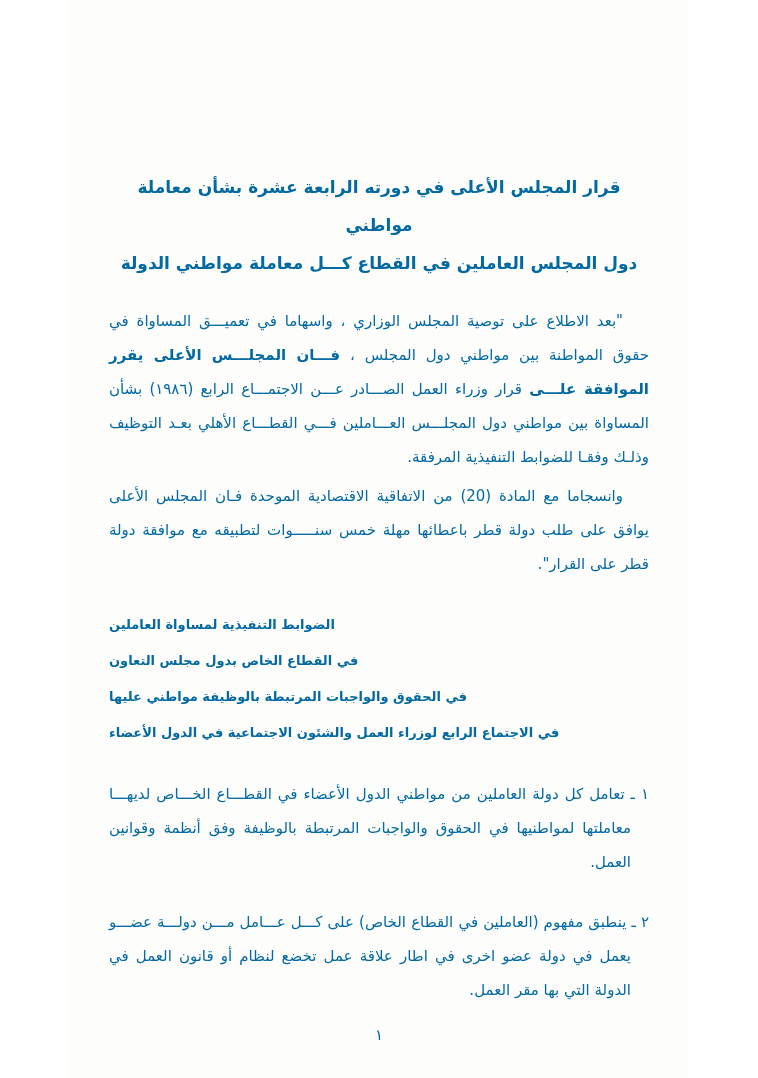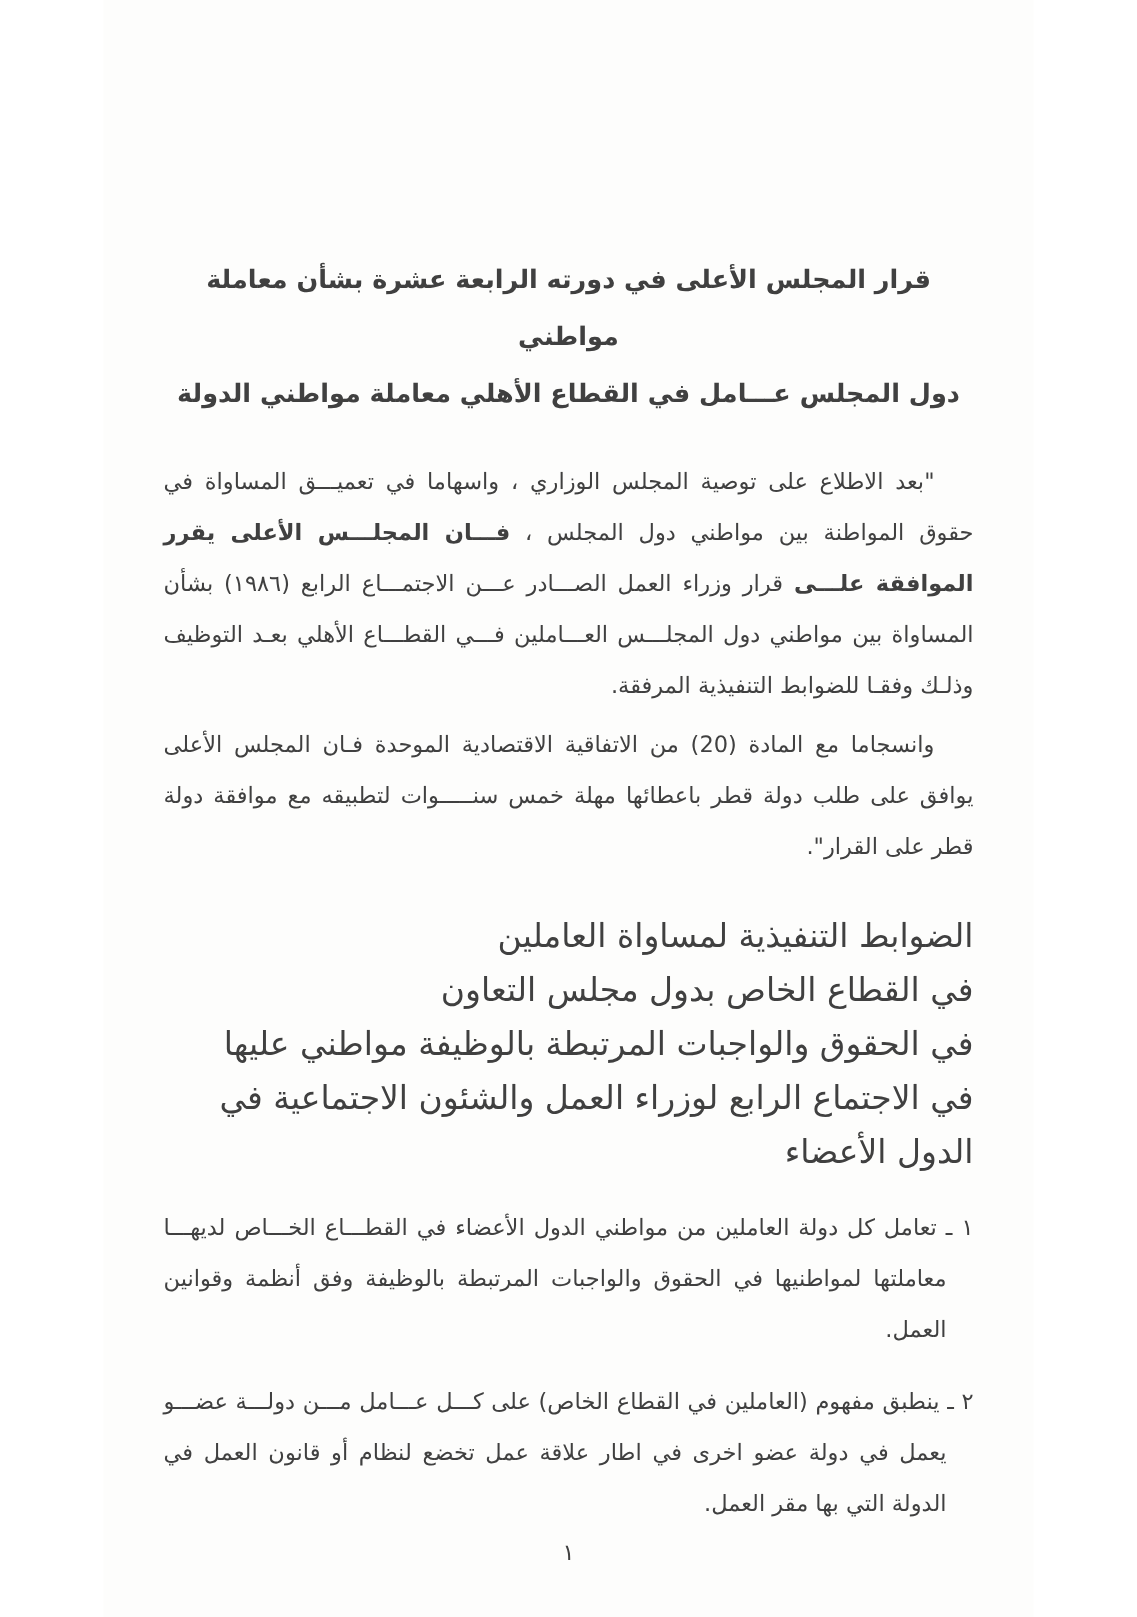--- a/index.html
+++ b/index.html
@@ -1,19 +1,19 @@
 <!DOCTYPE html>
 <html lang="ar" dir="rtl"><head>
 <meta charset="utf-8">
 <style>
   html,body{margin:0;padding:0;background:#ffffff;}
   .page{
     width:620px;height:1078px;
     background:#fdfdfc;
-    color:#404040;
+    color:#0369a1;
     font-family:"DejaVu Sans",sans-serif;
     position:relative;
     overflow:hidden;
     margin:0 auto;
   }
   .content{
     width:540px;
     margin:0 auto;
     direction:rtl;
   }
@@ -31,28 +31,28 @@
     font-size:15px;
     line-height:34px;
     text-align:justify;
     text-justify:inter-word;
   }
   .intro{margin-top:22px;text-indent:26px;}
   .para2{margin-top:5px;text-indent:26px;}
   .bold-clause{font-weight:bold;}
   .heading{
     margin:26px 0 0 0;
-    text-align:right;
-    font-size:22px;
-    font-weight:normal;
+    text-align:left;
+    font-size:13px;
+    font-weight:bold;
     line-height:36px;
   }
   .heading .hline{display:block;}
   .item{
-    margin-top:14px;
+    margin-top:26px;
     padding-right:18px;
     text-indent:-18px;
   }
   .item-2{}
   .item .num{white-space:nowrap;}
   .pagenum{
     position:absolute;
     bottom:34px;
     left:0;
     width:100%;
@@ -62,21 +62,21 @@
   }
 </style>
 </head>
 <body>
 
 <div class="page">
   <div class="content">
 
     <h1 class="title">
       <span class="tline">قرار المجلس الأعلى في دورته الرابعة عشرة بشأن معاملة مواطني</span>
-      <span class="tline">دول المجلس عـــامل في القطاع الأهلي معاملة مواطني الدولة</span>
+      <span class="tline">دول المجلس العاملين في القطاع كـــل معاملة مواطني الدولة</span>
     </h1>
 
     <p class="para intro">
       <span>"بعد الاطلاع على توصية المجلس الوزاري ، واسهاما في تعميـــق المساواة في حقوق المواطنة بين مواطني دول المجلس ، </span><span class="bold-clause">فـــان المجلـــس الأعلى يقرر الموافقة علـــى</span><span> قرار وزراء العمل الصـــادر عـــن الاجتمـــاع الرابع (١٩٨٦) بشأن المساواة بين مواطني دول المجلـــس العـــاملين فـــي القطـــاع الأهلي بعـد التوظيف وذلـك وفقـا للضوابط التنفيذية المرفقة.</span>
     </p>
 
     <p class="para para2">وانسجاما مع المادة (20) من الاتفاقية الاقتصادية الموحدة فـان المجلس الأعلى يوافق على طلب دولة قطر باعطائها مهلة خمس سنـــــوات لتطبيقه مع موافقة دولة قطر على القرار".</p>
 
     <h2 class="heading">
       <span class="hline">الضوابط التنفيذية لمساواة العاملين</span>

